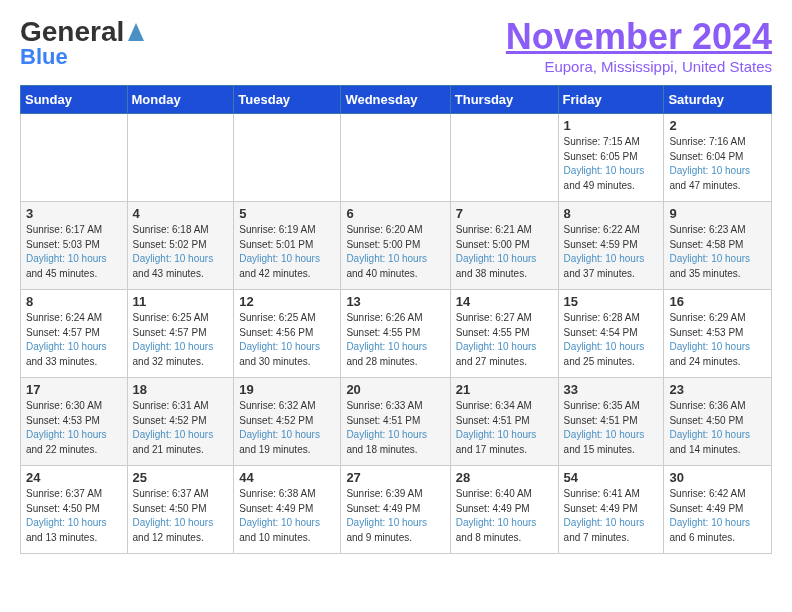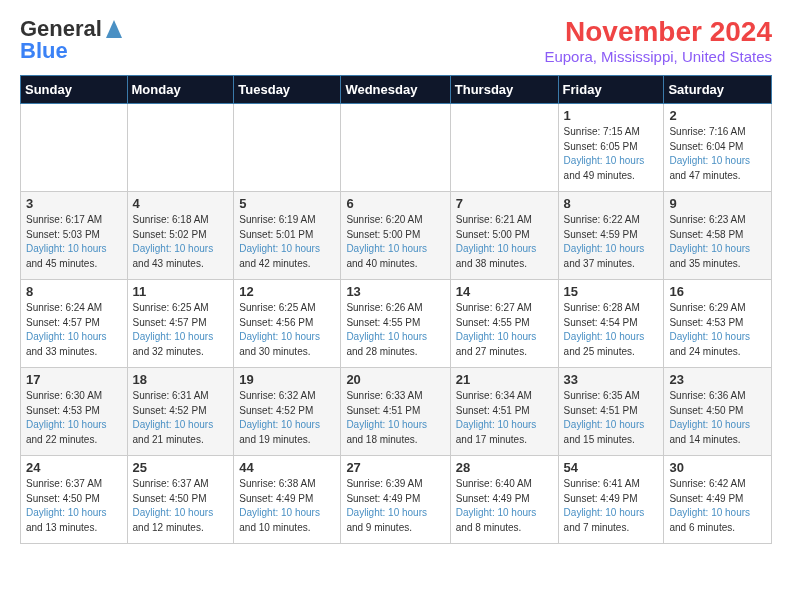--- a/index.html
+++ b/index.html
@@ -21,35 +21,36 @@
     }
     .logo {
       display: flex;
       flex-direction: column;
       align-items: flex-start;
     }
     .title-section {
       text-align: right;
     }
     .month-title {
-      font-size: 28px;
+      font-size: 36px;
       font-weight: bold;
-      color: #ef4444;
+      color: #8b5cf6;
+      text-decoration: underline;
     }
     .location {
       font-size: 15px;
       color: #8b5cf6;
     }
     .calendar {
       width: 100%;
       border-collapse: collapse;
       border: 1px solid #ccc;
     }
     .calendar th {
-      background-color: #0f172a;
+      background-color: #1d4ed8;
       color: #fff;
       font-size: 13px;
       font-weight: bold;
       padding: 6px 4px;
       text-align: left;
       border: 1px solid #3a7aaa;
     }
     .calendar td {
       vertical-align: top;
       border: 1px solid #ccc;
@@ -78,21 +79,21 @@
       color: #333;
     }
   </style>
 </head>
 <body>
 
 <div class="container">
   <div class="header">
     <div class="logo">
       <div style="display:flex;align-items:center;">
-        <span style="font-size:22px;font-weight:bold;color:#333;">General</span>
+        <span style="font-size:28px;font-weight:bold;color:#333;">General</span>
         <svg width="20" height="22" viewBox="0 0 20 22" style="margin-left:2px;">
           <polygon points="10,2 18,20 2,20" fill="#4a90c4"></polygon>
         </svg>
       </div>
       <span style="font-size:22px;font-weight:bold;color:#3b82f6;margin-top:-4px;">Blue</span>
     </div>
     <div class="title-section">
       <div class="month-title">November 2024</div>
       <div class="location">Eupora, Mississippi, United States</div>
     </div>

